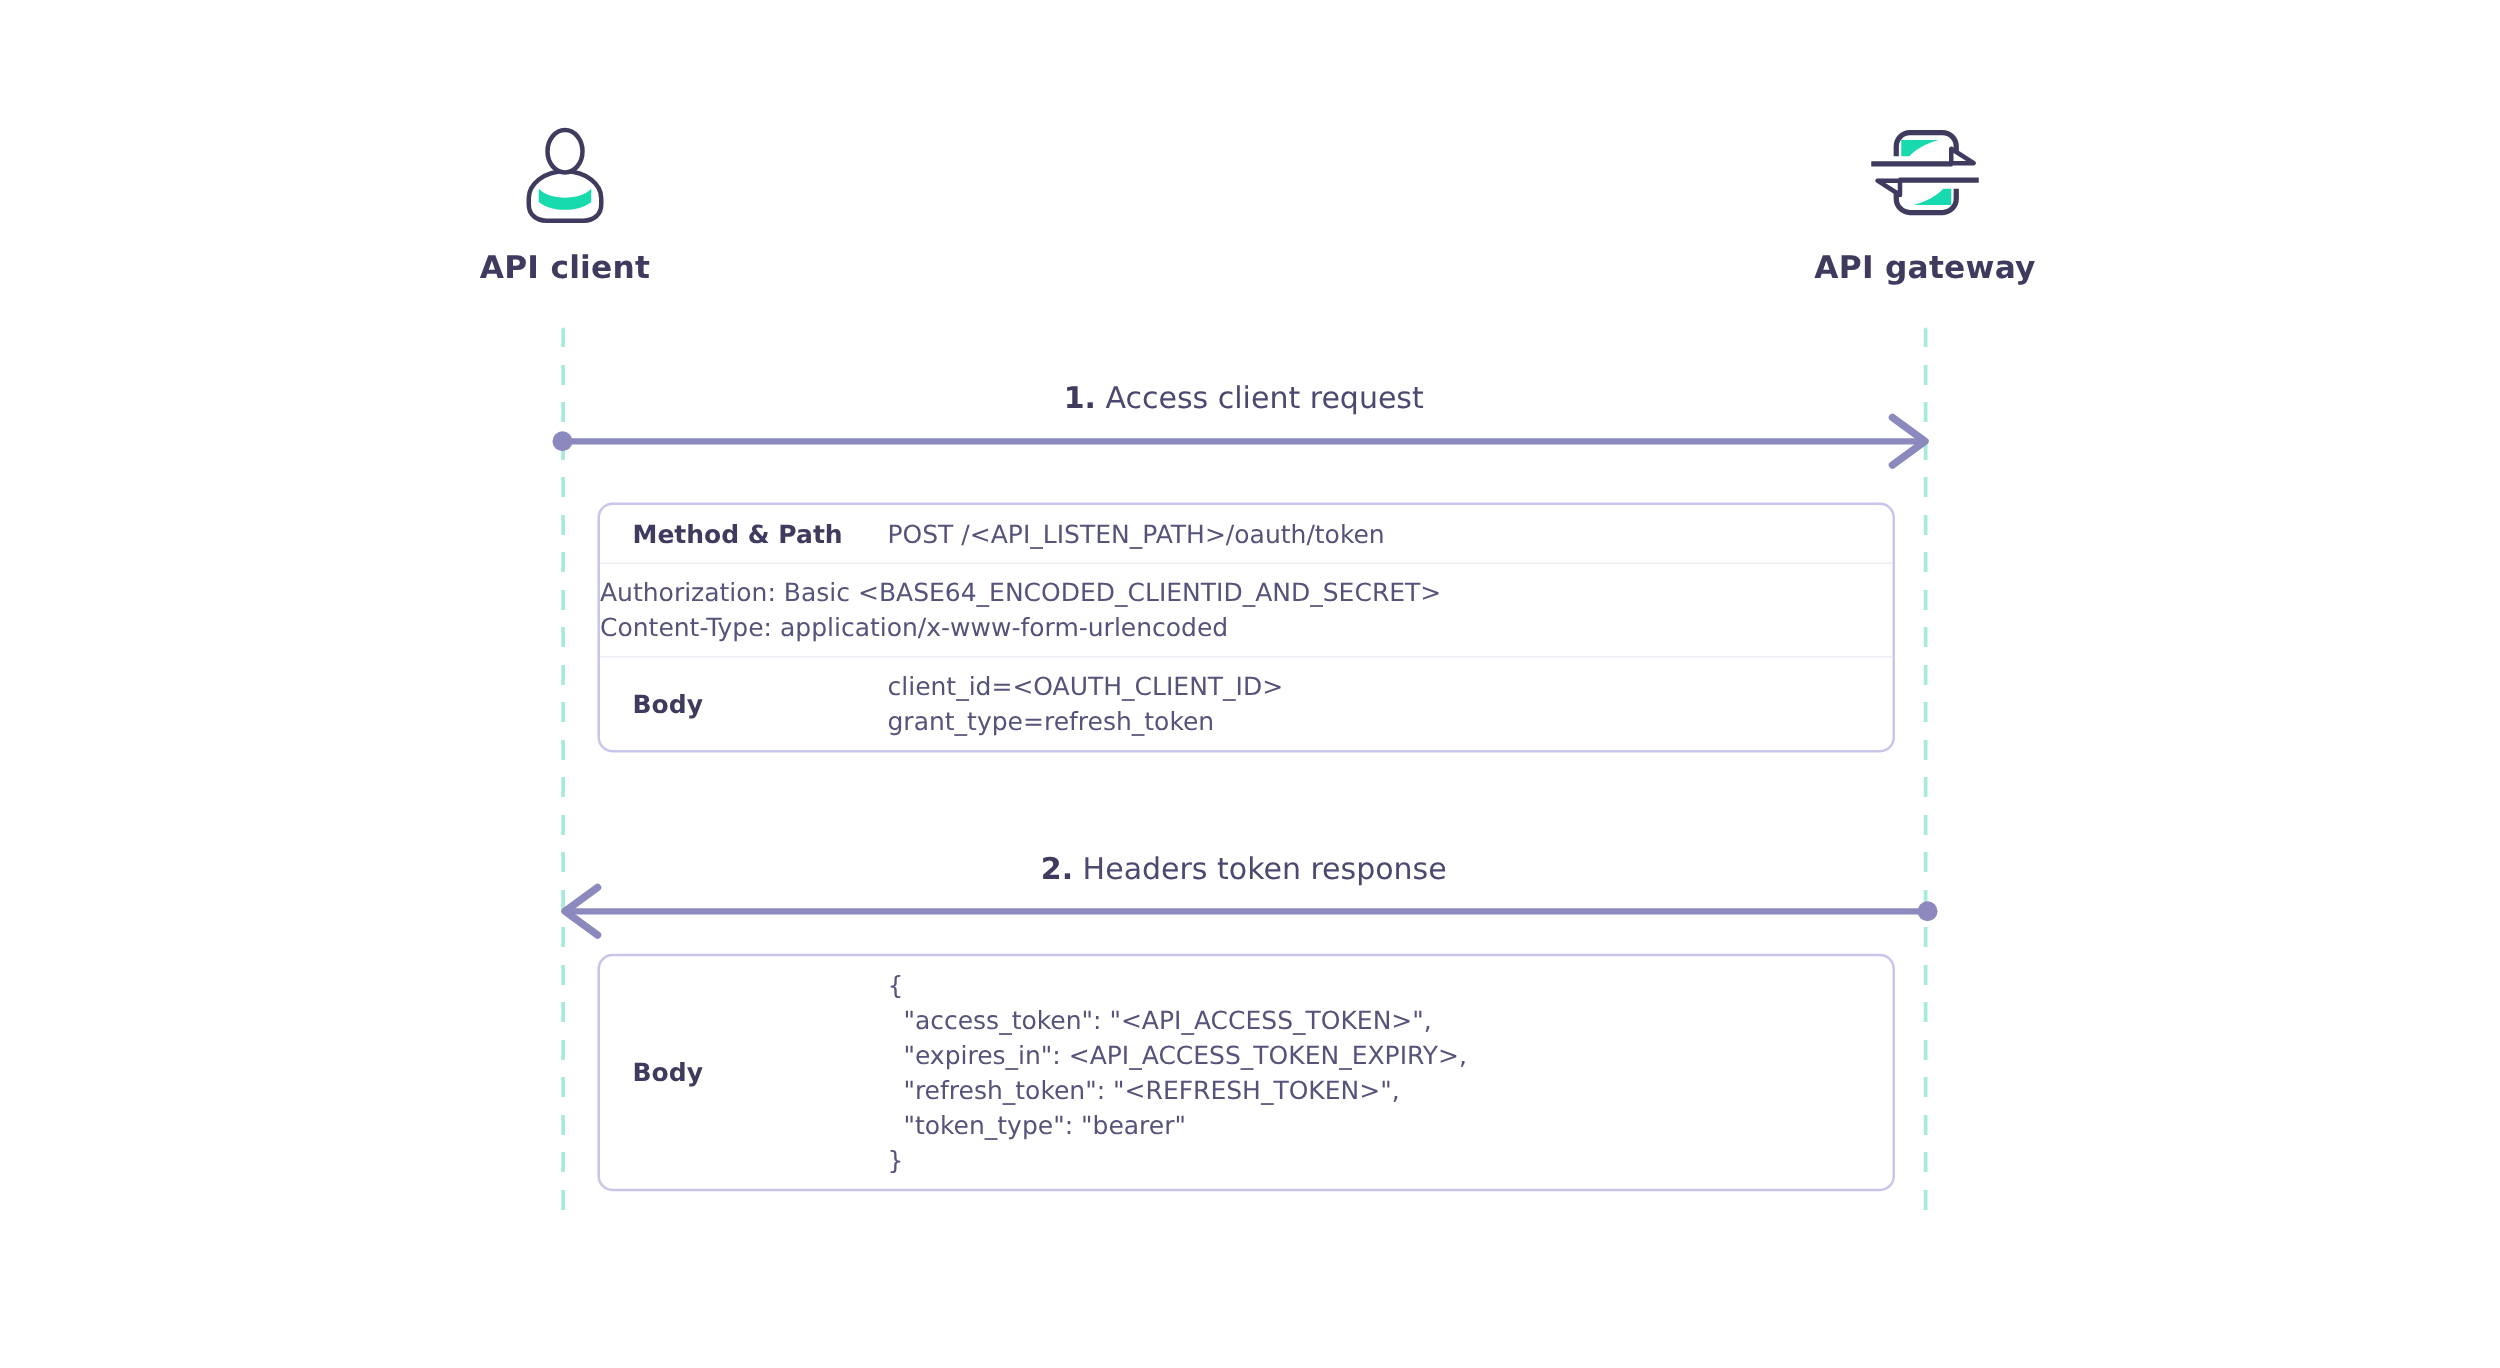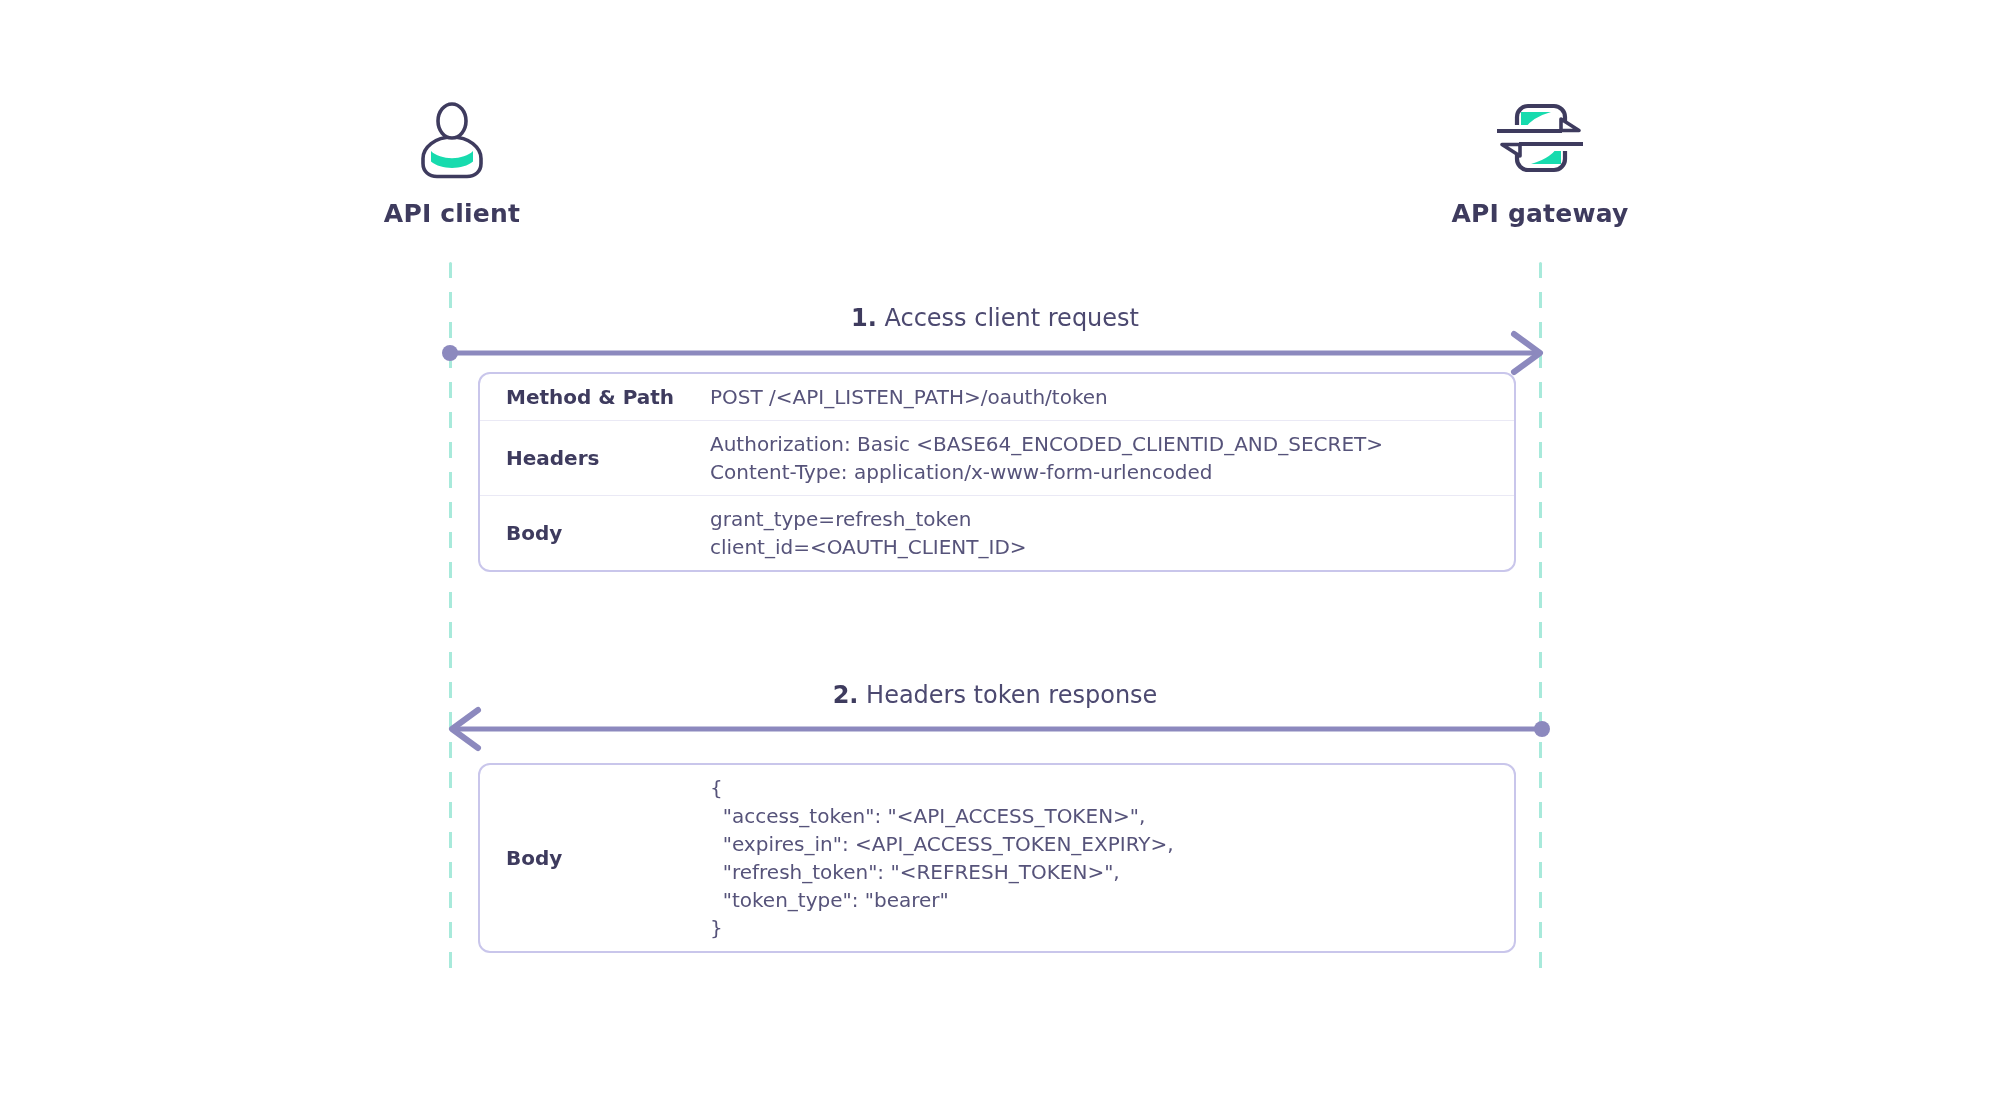--- a/index.html
+++ b/index.html
@@ -66,21 +66,21 @@
     stroke: var(--arrow); stroke-width: 6; fill: none;
     stroke-linecap: round; stroke-linejoin: round;
   }
 
   
   .msg-table {
     position: absolute; left: 478px; width: 1038px;
     background: var(--bg); border: 2px solid var(--border); border-radius: 12px;
     overflow: hidden;
   }
-  .table-request  { top: 372px; }
+  .table-request  { top: 402px; }
   .table-response { top: 763px; }
   .trow { display: flex; align-items: stretch; }
   .trow + .trow { border-top: 1px solid var(--divider); }
   .tlabel {
     width: 230px; flex: 0 0 230px; padding: 0 10px 0 26px;
     display: flex; align-items: center;
     font-size: 20px; font-weight: 700; color: var(--ink);
   }
   .tcontent { flex: 1; padding: 9px 8px 9px 0; }
   .tline {
@@ -134,31 +134,30 @@
   </svg>
 
   <div class="msg-table table-request">
     <div class="trow">
       <div class="tlabel">Method &amp; Path</div>
       <div class="tcontent">
         <div class="tline">POST /&lt;API_LISTEN_PATH&gt;/oauth/token</div>
       </div>
     </div>
     <div class="trow">
-      <div class="tlabel">Headers</div>
       <div class="tcontent">
         <div class="tline">Authorization: Basic &lt;BASE64_ENCODED_CLIENTID_AND_SECRET&gt;</div>
         <div class="tline">Content-Type: application/x-www-form-urlencoded</div>
       </div>
     </div>
     <div class="trow">
       <div class="tlabel">Body</div>
       <div class="tcontent">
+        <div class="tline">client_id=&lt;OAUTH_CLIENT_ID&gt;</div>
         <div class="tline">grant_type=refresh_token</div>
-        <div class="tline">client_id=&lt;OAUTH_CLIENT_ID&gt;</div>
       </div>
     </div>
   </div>
 
   <div class="msg-label msg-label-2">
     <span class="msg-num">2.</span>
     <span>Headers token response</span>
   </div>
   <svg class="arrow-svg arrow-2" aria-hidden="true">
     <line class="shaft" x1="15" y1="23" x2="1102" y2="23"></line>

